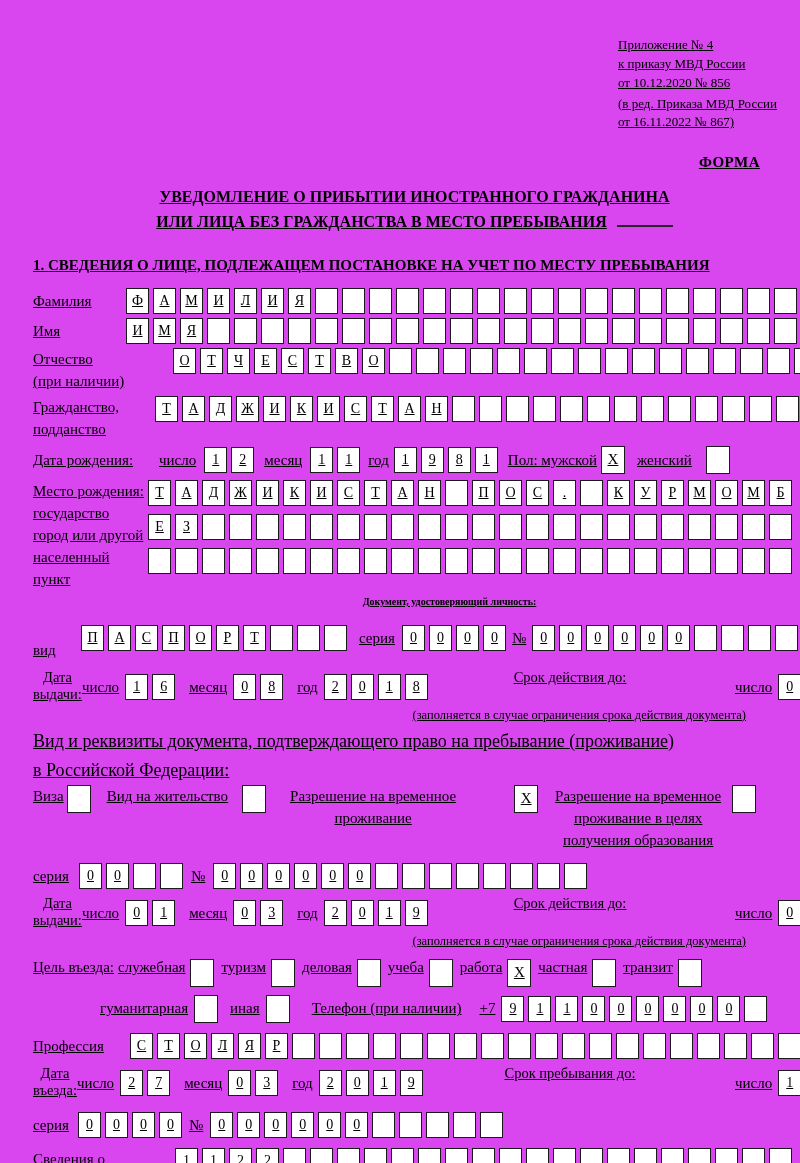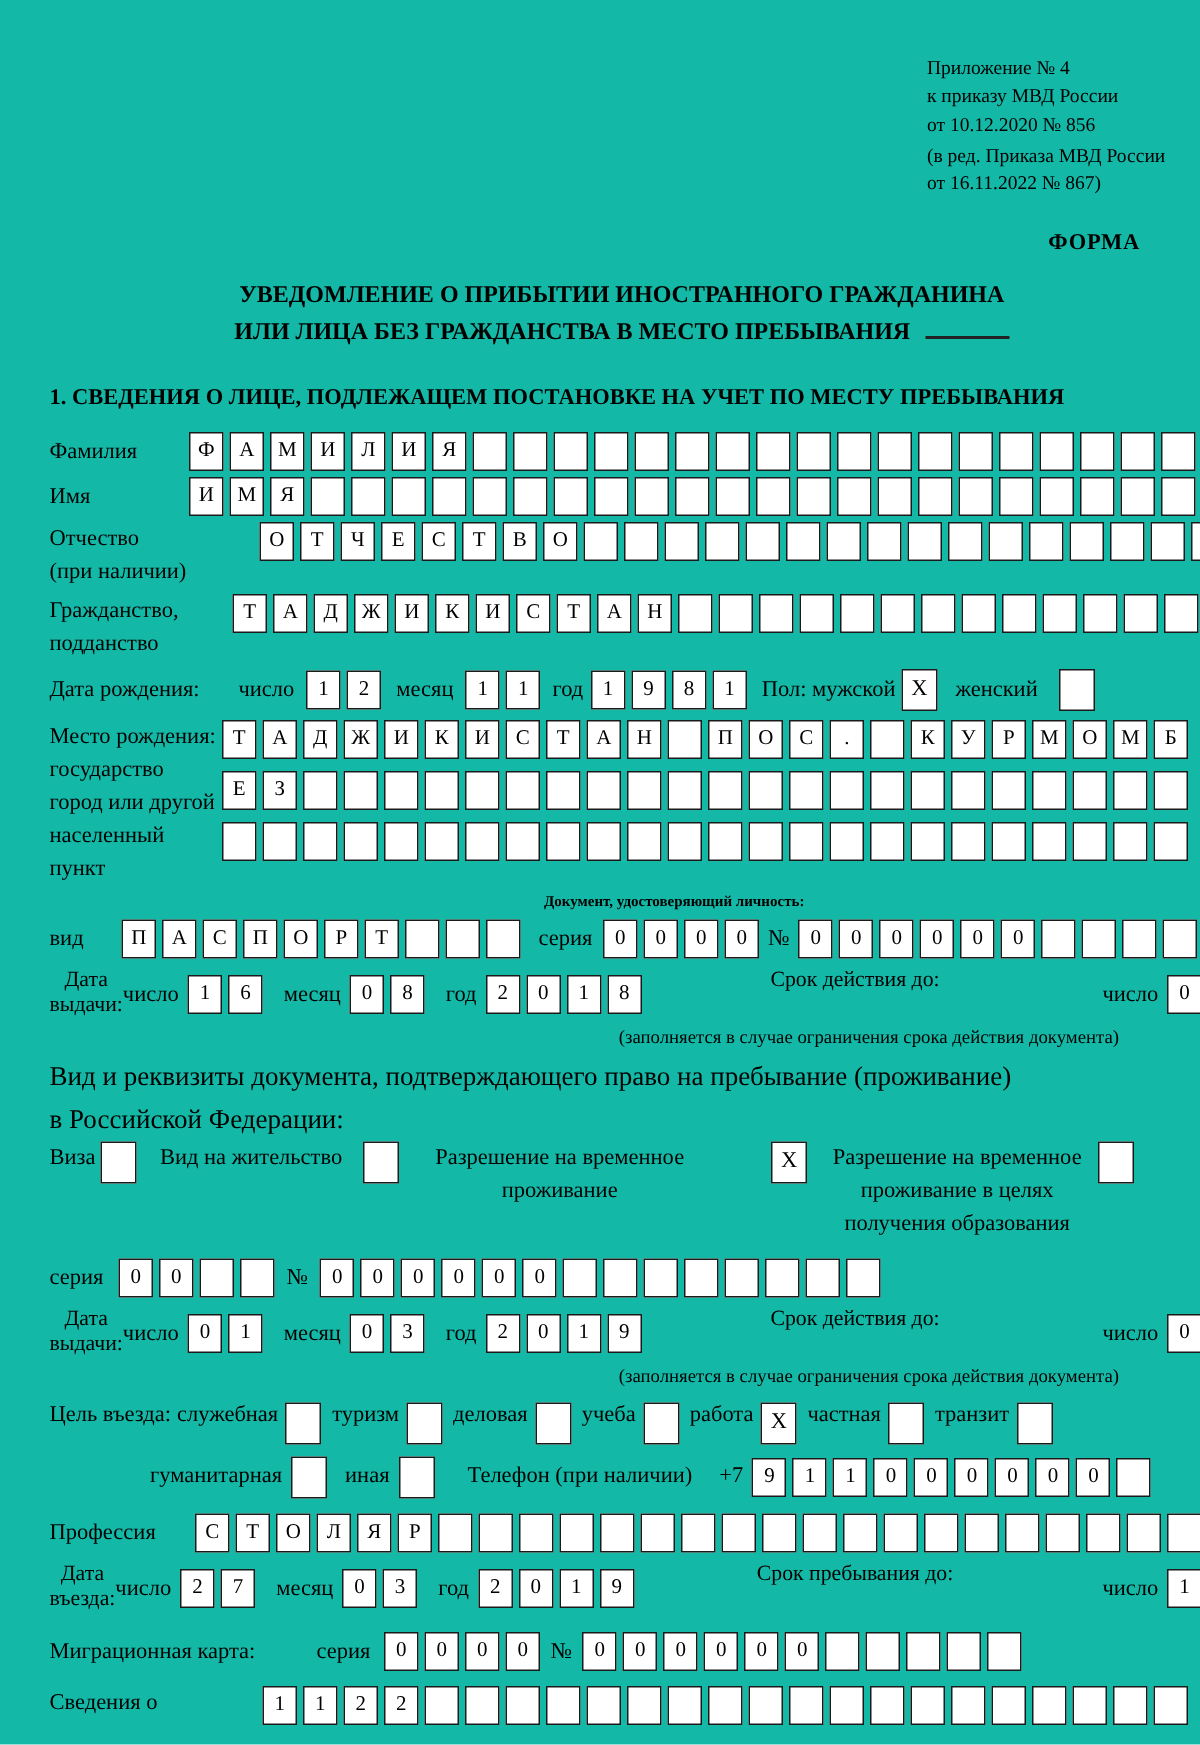--- a/index.html
+++ b/index.html
@@ -1,19 +1,19 @@
 <!DOCTYPE html>
 <html><head>
 <meta charset="utf-8">
 <style>
   html,body{margin:0;padding:0;background:#fff;}
   .page{
-    position:relative;width:800px;height:1163px;background:#14b8a6;
+    position:relative;width:800px;height:1163px;background:#d946ef;
     font-family:"Liberation Serif",serif;color:#000;overflow:hidden;
-    padding:0;box-sizing:border-box;
+    padding:0;box-sizing:border-box;text-decoration:underline;
   }
   .inner{padding:36px 4px 0 33px;box-sizing:border-box;}
   
   .appendix{margin-left:585px;font-size:13px;line-height:1.45;}
   .appendix .rev{margin-top:2px;}
   .forma{margin:22px 36px 0 0;text-align:right;font-weight:bold;font-size:15px;letter-spacing:.5px;}
   .title{margin-top:14px;text-align:center;font-weight:bold;font-size:16px;line-height:1.55;}
   .tunder{display:inline-block;width:56px;border-bottom:2px solid #222;margin-left:10px;vertical-align:baseline;}
   .sec1{margin:22px 0 14px 0;font-weight:bold;font-size:15px;}
   
@@ -330,21 +330,21 @@
             <span class="cell"></span>
             <span class="cell"></span>
             <span class="cell"></span>
             <span class="cell"></span>
           </span>
     </span>
   </div>
 
   <div class="doc-head">Документ, удостоверяющий личность:</div>
   <div class="frow" style="align-items:center;">
-    <span class="lbl" style="width:48px;flex:none;">вид</span>
+    <span class="lbl" style="width:48px;flex:none;margin-top:24px;">вид</span>
     <span class="boxes">
           <span class="cell">П</span>
           <span class="cell">А</span>
           <span class="cell">С</span>
           <span class="cell">П</span>
           <span class="cell">О</span>
           <span class="cell">Р</span>
           <span class="cell">Т</span>
           <span class="cell"></span>
           <span class="cell"></span>
@@ -628,21 +628,20 @@
               <span class="cell">2</span>
               <span class="cell">0</span>
               <span class="cell">2</span>
               <span class="cell">5</span>
             </span>
       </div>
     </div>
   </div>
 
   <div class="mig-row mt10">
-    <span class="lbl" style="width:178px;flex:none;">Миграционная карта:</span>
     <span class="lbl" style="margin-right:9px;">серия</span>
     <span class="boxes">
           <span class="cell">0</span>
           <span class="cell">0</span>
           <span class="cell">0</span>
           <span class="cell">0</span>
         </span>
     <span class="lbl" style="margin:0 7px 0 3px;">№</span>
     <span class="boxes">
           <span class="cell">0</span>

